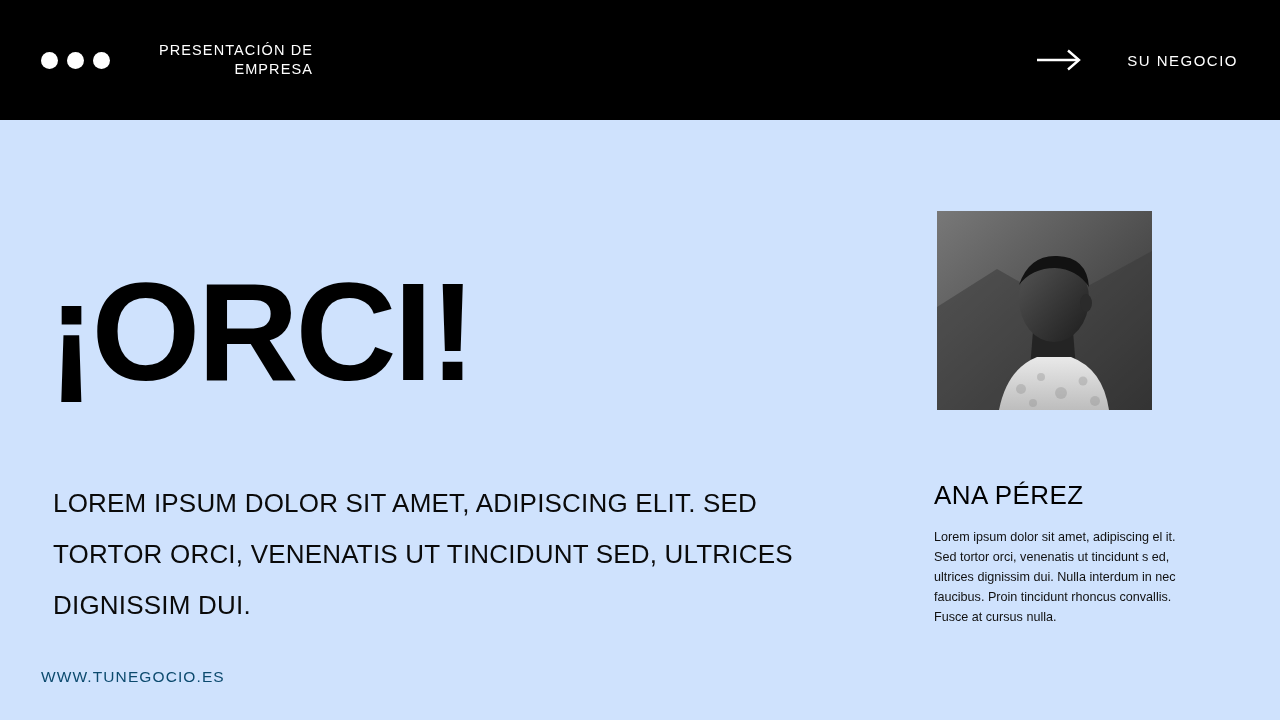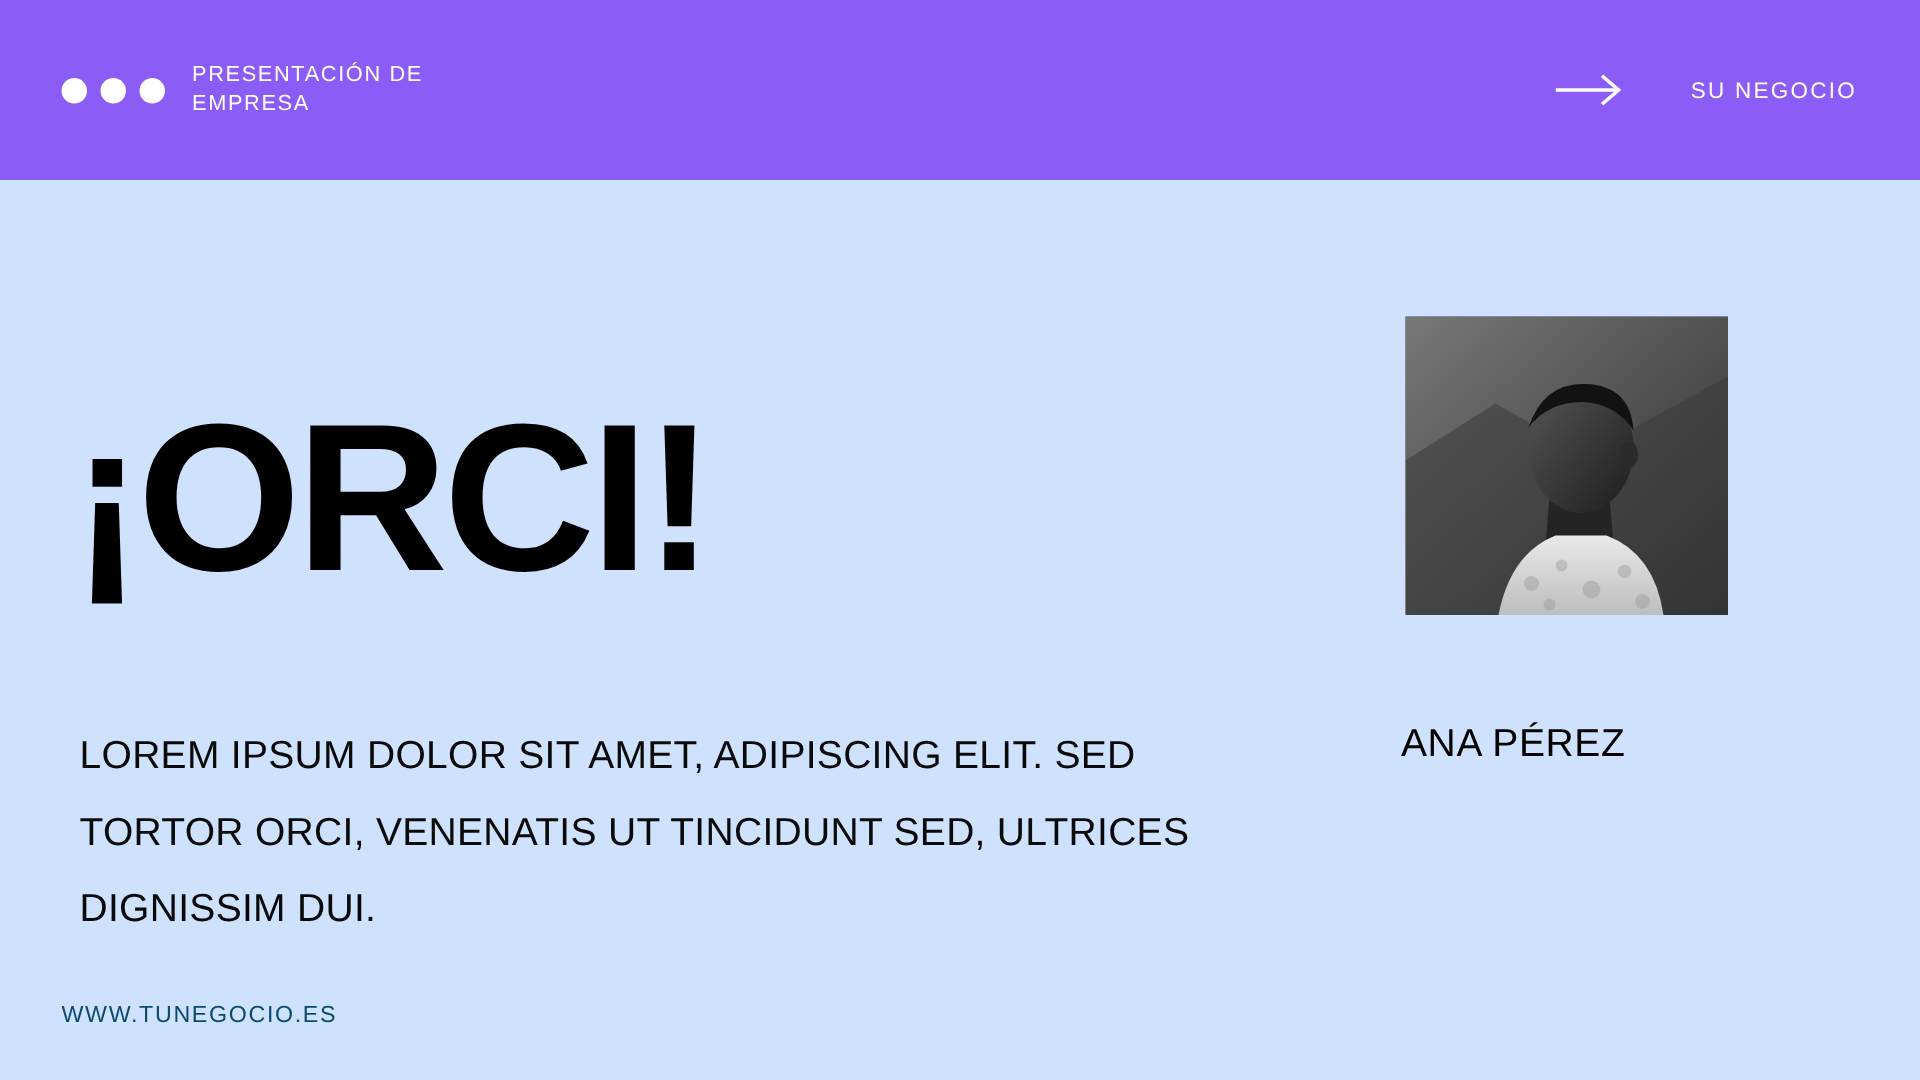--- a/index.html
+++ b/index.html
@@ -21,23 +21,24 @@
     overflow: hidden;
   }
 
   
   .topbar {
     position: absolute;
     left: 0;
     top: 0;
     width: 1280px;
     height: 120px;
-    background: #8b5cf6;
-    display: flex;
-    align-items: center;
+    background: #000000;
+    display: flex;
+    align-items: center;
+    text-align: right;
   }
   .brand {
     display: flex;
     align-items: center;
     margin-left: 41px;
   }
   .dots {
     display: flex;
     align-items: center;
     gap: 9px;
@@ -215,14 +216,15 @@
         <circle cx="104" cy="166" r="4"></circle>
         <circle cx="124" cy="182" r="6"></circle>
         <circle cx="146" cy="170" r="4.5"></circle>
         <circle cx="158" cy="190" r="5"></circle>
         <circle cx="96" cy="192" r="4"></circle>
       </g>
     </svg>
   </div>
 
   <h2 class="person-name">ANA PÉREZ</h2>
+  <p class="person-bio">Lorem ipsum dolor sit amet, adipiscing el it. Sed tortor orci, venenatis ut tincidunt s ed, ultrices dignissim dui. Nulla interdum in nec faucibus. Proin tincidunt rhoncus convallis. Fusce at cursus nulla.</p>
 
 </div>
 
 </body></html>

